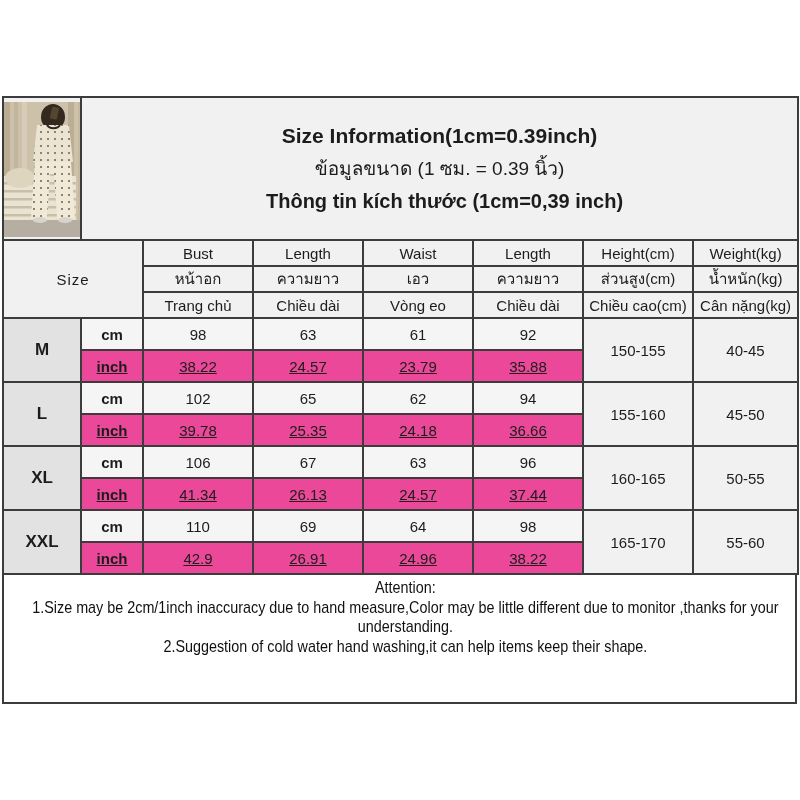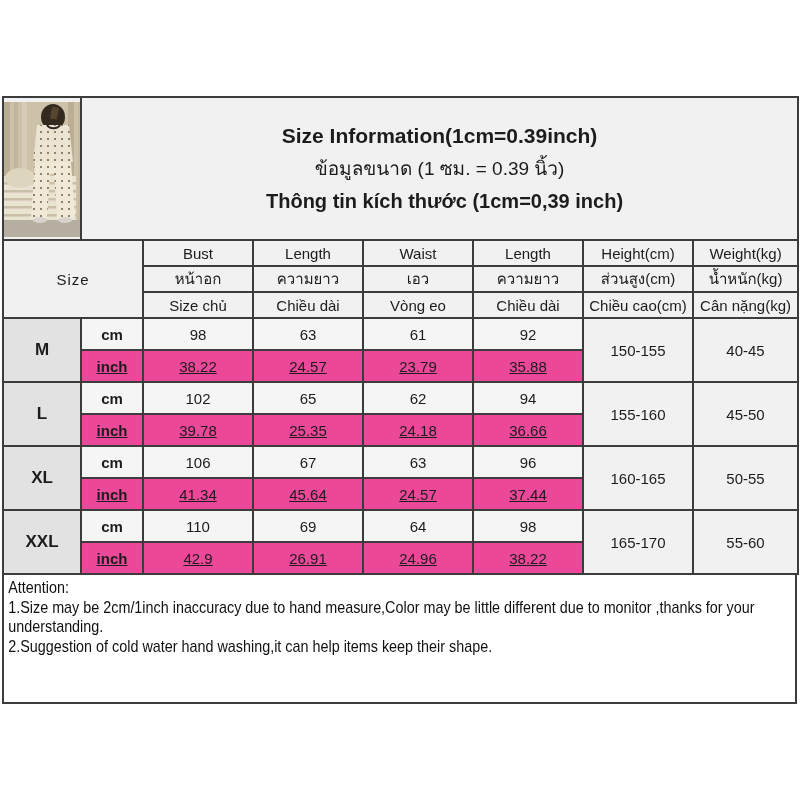--- a/index.html
+++ b/index.html
@@ -38,21 +38,21 @@
   
   tr.r-data{height:32px;}
   td.c-sz{background:var(--cell-label);font-weight:bold;font-size:17px;}
   td.c-unit{font-weight:bold;font-size:15px;}
   tr.row-cm td.c-unit, tr.row-cm td.c-val{background:var(--cell-cm);}
   tr.row-in td.c-unit, tr.row-in td.c-val{background:#ec4899;text-decoration:underline;}
   td.c-range{background:var(--cell-light);font-size:15px;}
   
   .attention{
     box-sizing:border-box;width:795px;height:129px;
-    border:2px solid var(--line);border-top:none;background:#ffffff;
+    border:2px solid var(--line);border-top:none;background:#ffffff;text-align:center;
   }
   .attn-inner{
     width:940px;transform:scaleX(0.845);transform-origin:0 0;
     padding:3px 0 0 5px;font-size:17px;line-height:19.5px;color:#111;
   }
 </style>
 </head>
 <body>
 
 <div class="sheet">
@@ -131,21 +131,21 @@
     <tr class="r-head">
       <td>หน้าอก</td>
       <td>ความยาว</td>
       <td>เอว</td>
       <td>ความยาว</td>
       <td>ส่วนสูง(cm)</td>
       <td>น้ำหนัก(kg)</td>
     </tr>
 
     <tr class="r-head">
-      <td>Size chủ</td>
+      <td>Trang chủ</td>
       <td>Chiều dài</td>
       <td>Vòng eo</td>
       <td>Chiều dài</td>
       <td>Chiều cao(cm)</td>
       <td>Cân nặng(kg)</td>
     </tr>
 
     <tr class="r-data row-cm">
       <td class="c-sz" rowspan="2">M</td>
       <td class="c-unit">cm</td>
@@ -188,21 +188,21 @@
       <td class="c-val">106</td>
       <td class="c-val">67</td>
       <td class="c-val">63</td>
       <td class="c-val">96</td>
       <td class="c-range" rowspan="2">160-165</td>
       <td class="c-range" rowspan="2">50-55</td>
     </tr>
     <tr class="r-data row-in">
       <td class="c-unit">inch</td>
       <td class="c-val">41.34</td>
-      <td class="c-val">45.64</td>
+      <td class="c-val">26.13</td>
       <td class="c-val">24.57</td>
       <td class="c-val">37.44</td>
     </tr>
 
     <tr class="r-data row-cm">
       <td class="c-sz" rowspan="2">XXL</td>
       <td class="c-unit">cm</td>
       <td class="c-val">110</td>
       <td class="c-val">69</td>
       <td class="c-val">64</td>

